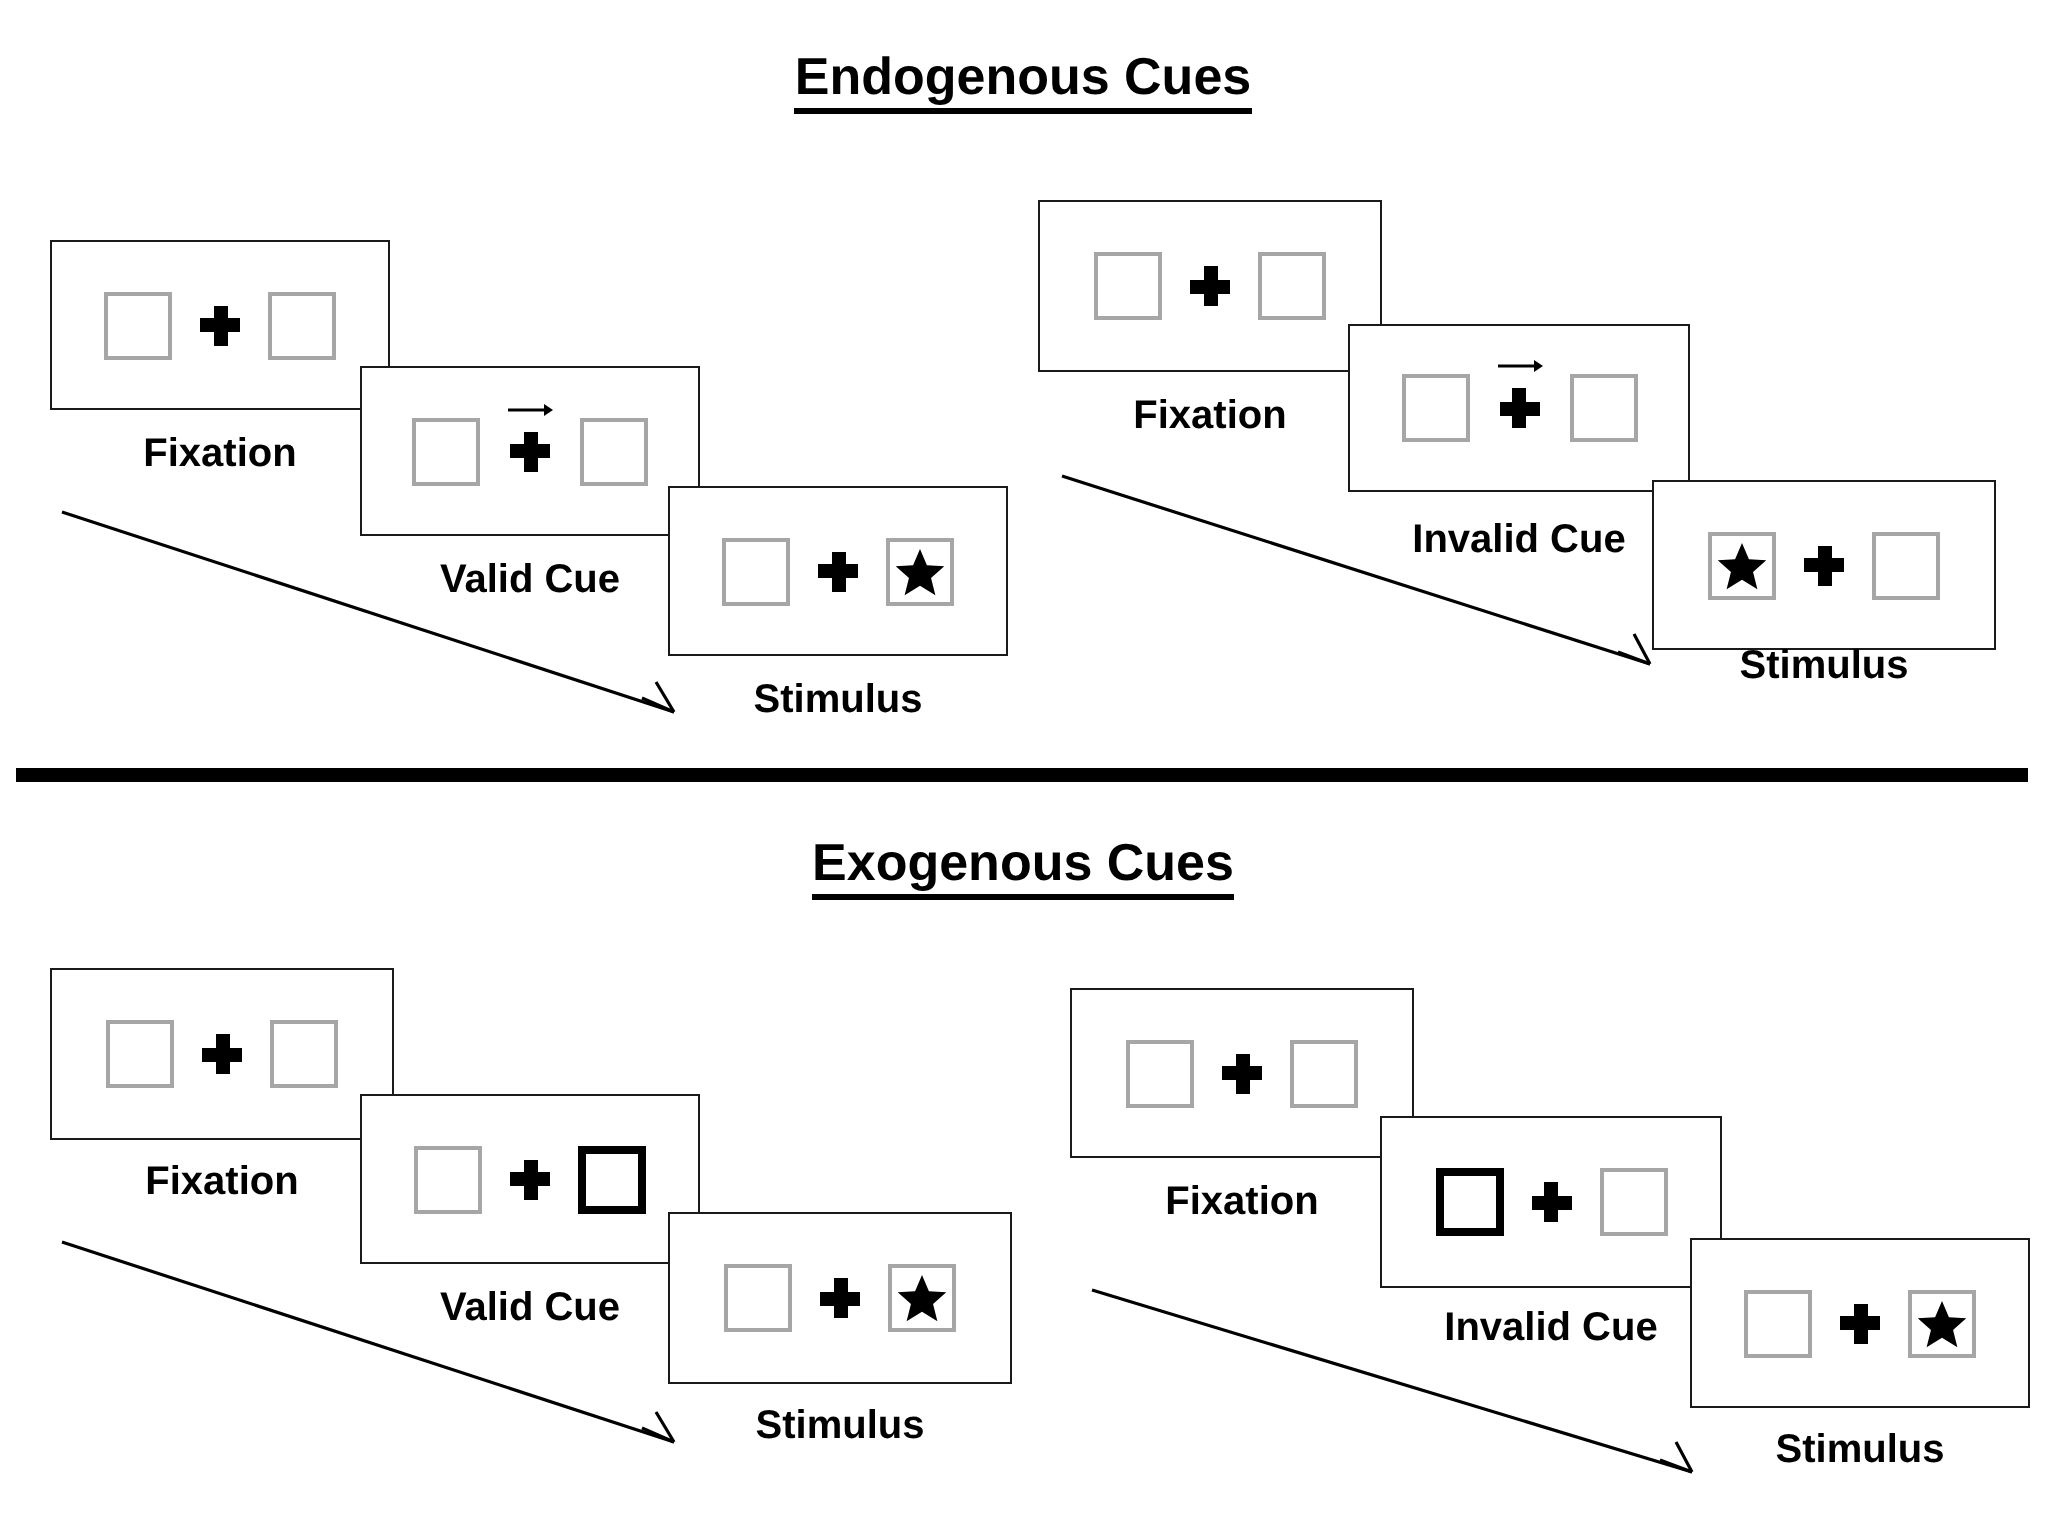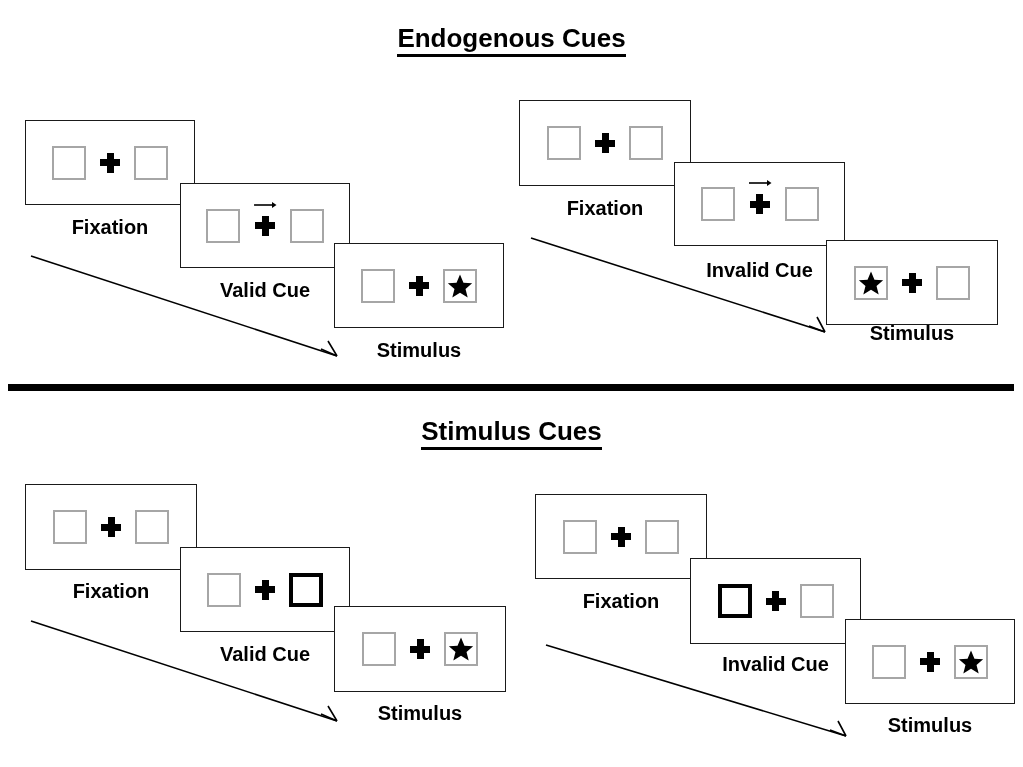--- a/index.html
+++ b/index.html
@@ -207,21 +207,21 @@
 
     <svg class="timeline" style="left:525px;top:228px;width:320px;height:118px;" viewBox="0 0 320 118">
       <line x1="6" y1="10" x2="300" y2="104" stroke="#000" stroke-width="1.6"></line>
       <path d="M300 104 L284 98 M300 104 L292 89" stroke="#000" stroke-width="1.6" fill="none"></path>
     </svg>
   </div>
 
   <div class="divider" style="left:8px;top:384px;width:1006px;height:7px;"></div>
 
   <div class="section-title" style="left:0;top:418px;width:1023px;border-bottom:none;">
-    <span style="border-bottom:3px solid #000;padding-bottom:1px;">Stimulus Cues</span>
+    <span style="border-bottom:3px solid #000;padding-bottom:1px;">Exogenous Cues</span>
   </div>
 
   <div>
 
     <div class="card" style="left:25px;top:484px;width:172px;height:86px;">
       <div class="card-row">
         <div class="box"></div>
         <div class="plus"></div>
         <div class="box"></div>
       </div>

